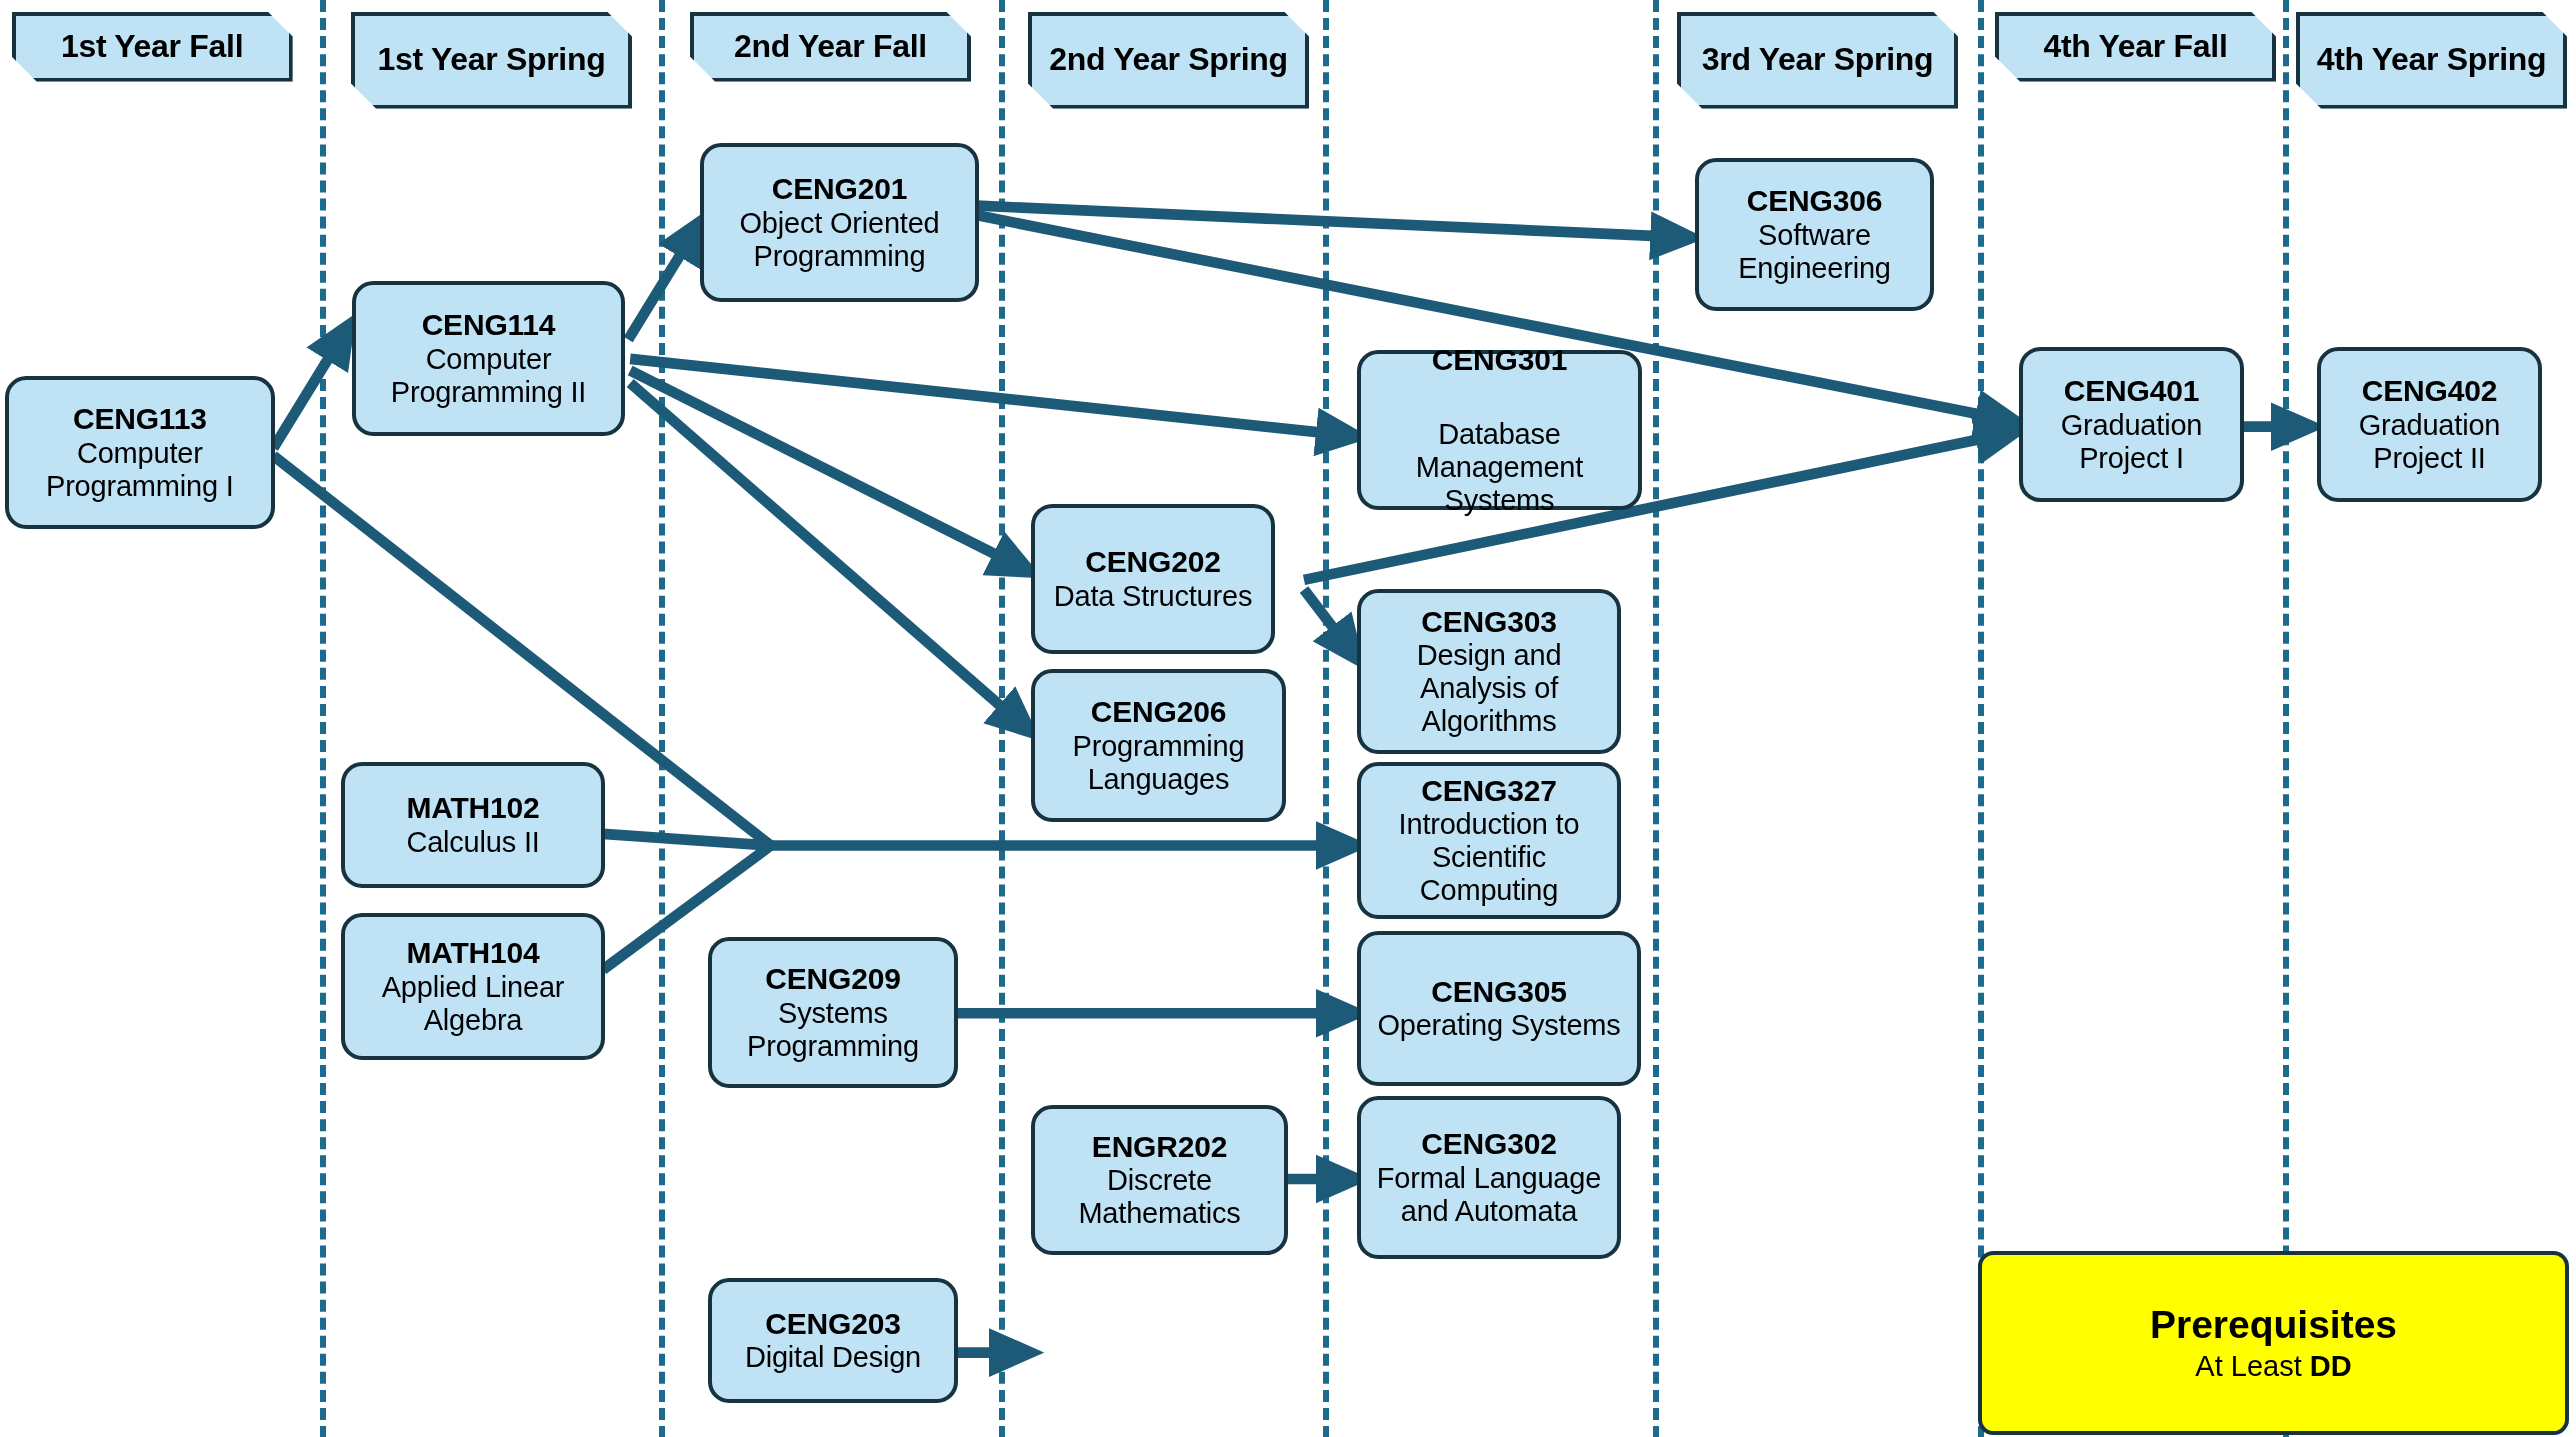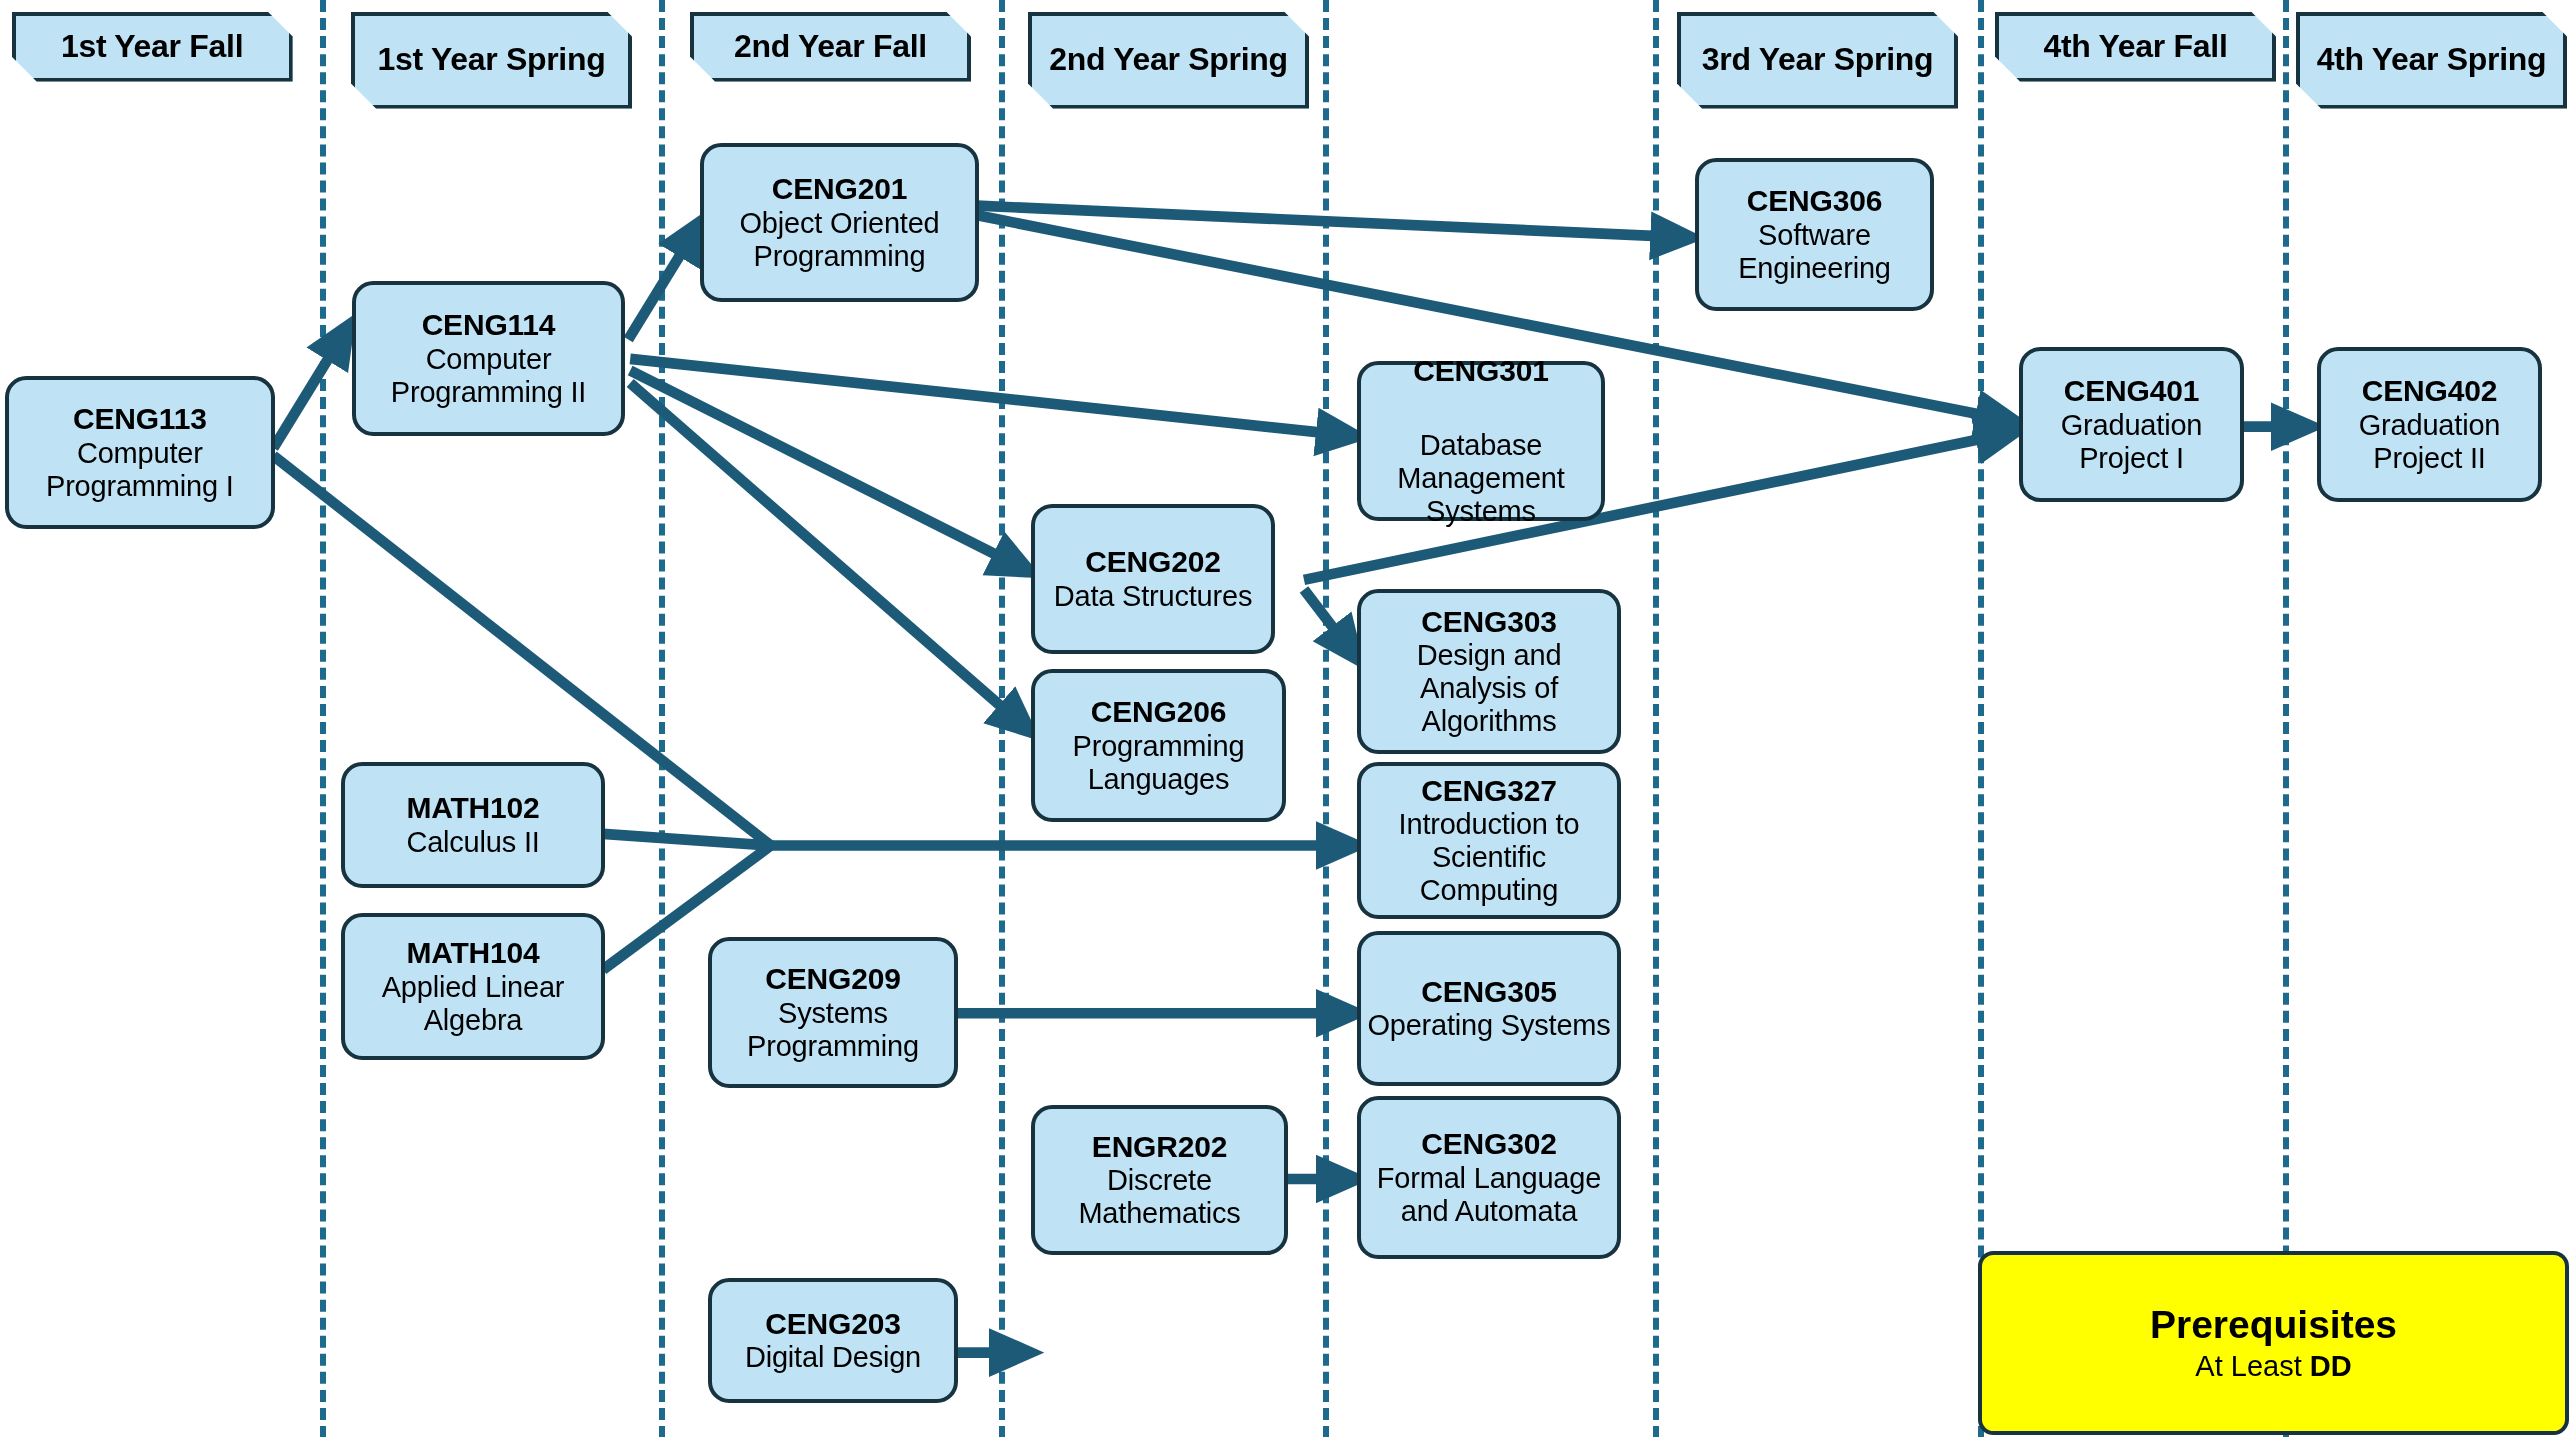--- a/index.html
+++ b/index.html
@@ -230,36 +230,36 @@
     <span class="code">CENG206</span>
     <span class="title">Programming Languages</span>
   </div>
 
   <div class="course" style="left:1031px; top:1105px; width:257px; height:150px;">
     <span class="code">ENGR202</span>
     <span class="title">Discrete Mathematics</span>
   </div>
 
 
-  <div class="course" style="left:1357px; top:361px; width:248px; height:160px;gap:41px;">
+  <div class="course" style="left:1357px; top:350px; width:285px; height:160px;gap:41px;">
     <span class="code">CENG301</span>
     <span class="title">Database Management Systems</span>
   </div>
 
   <div class="course" style="left:1357px; top:589px; width:264px; height:165px;">
     <span class="code">CENG303</span>
     <span class="title">Design and Analysis  of Algorithms</span>
   </div>
 
   <div class="course" style="left:1357px; top:762px; width:264px; height:157px;">
     <span class="code">CENG327</span>
     <span class="title">Introduction to Scientific Computing</span>
   </div>
 
-  <div class="course" style="left:1357px; top:931px; width:264px; height:155px;">
+  <div class="course" style="left:1357px; top:931px; width:284px; height:155px;">
     <span class="code">CENG305</span>
     <span class="title">Operating Systems</span>
   </div>
 
   <div class="course" style="left:1357px; top:1096px; width:264px; height:163px;">
     <span class="code">CENG302</span>
     <span class="title">Formal Language and Automata</span>
   </div>
 
   <div class="course" style="left:1695px; top:158px; width:239px; height:153px;">

